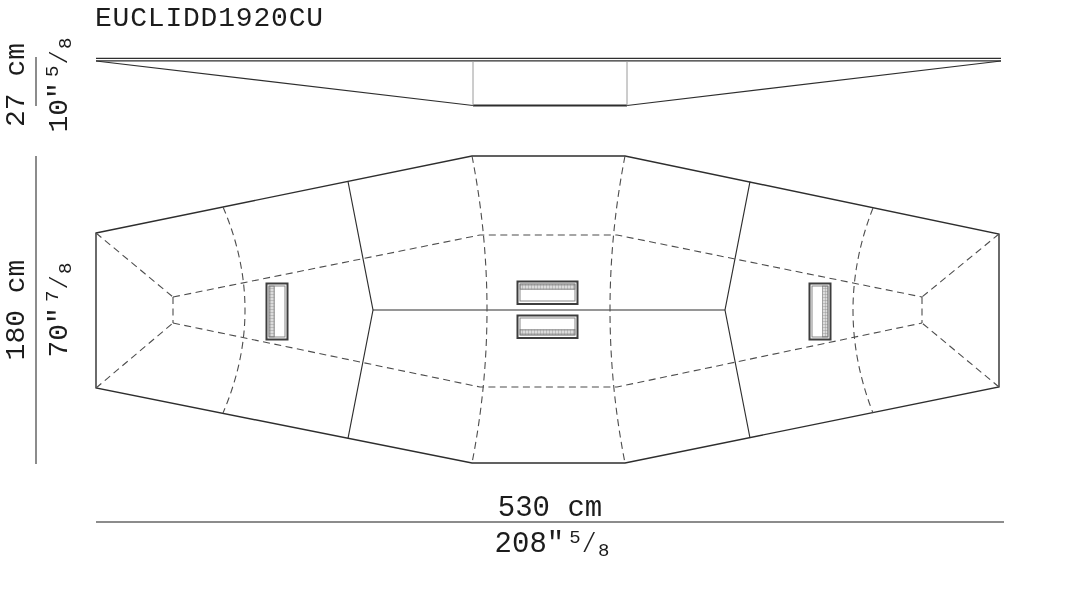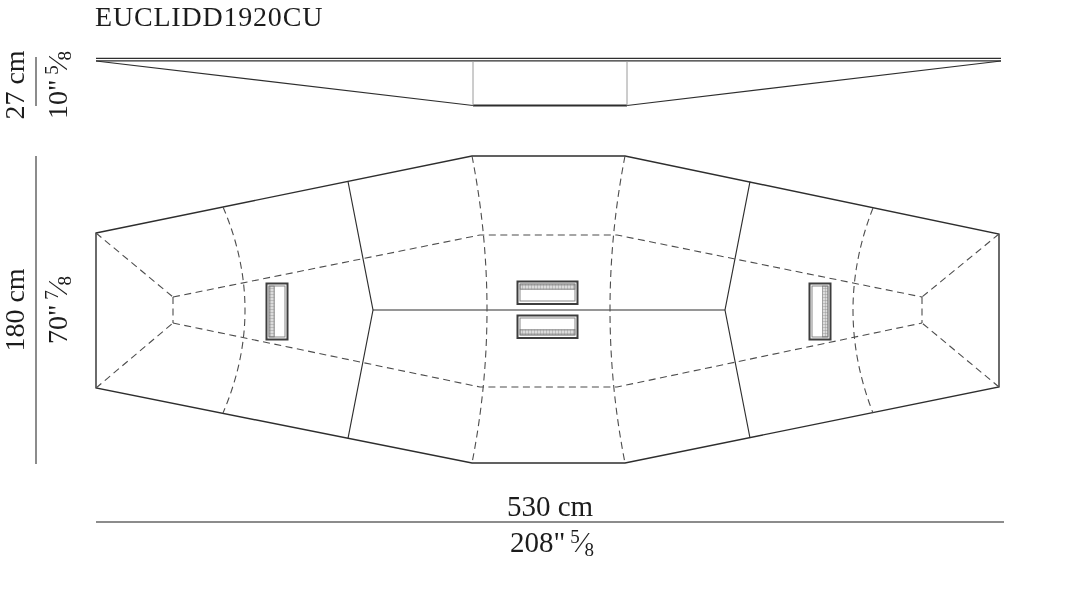--- a/index.html
+++ b/index.html
@@ -1,20 +1,20 @@
 <!DOCTYPE html>
 <html><head>
 <meta charset="utf-8">
 <style>
   html,body{margin:0;padding:0;background:#fff;}
   .page{
     position:relative;
     width:1075px;height:594px;
     background:#fff;
-    font-family:Liberation Serif, serif;
+    font-family:Liberation Mono, monospace;
     overflow:hidden;
   }
   svg{display:block;}
   .solid path, .solid polygon{fill:none;}
   .outline{stroke-width:1.4;}
   .thin{stroke-width:1.15;}
   .dashed path{fill:none;stroke-width:1.1;stroke-dasharray:7 4.5;}
   .dim path{fill:none;stroke-width:2;}
   .base-light{stroke:#9a9a9a !important;stroke-width:1;}
   .base-bottom{stroke-width:2.2;}

